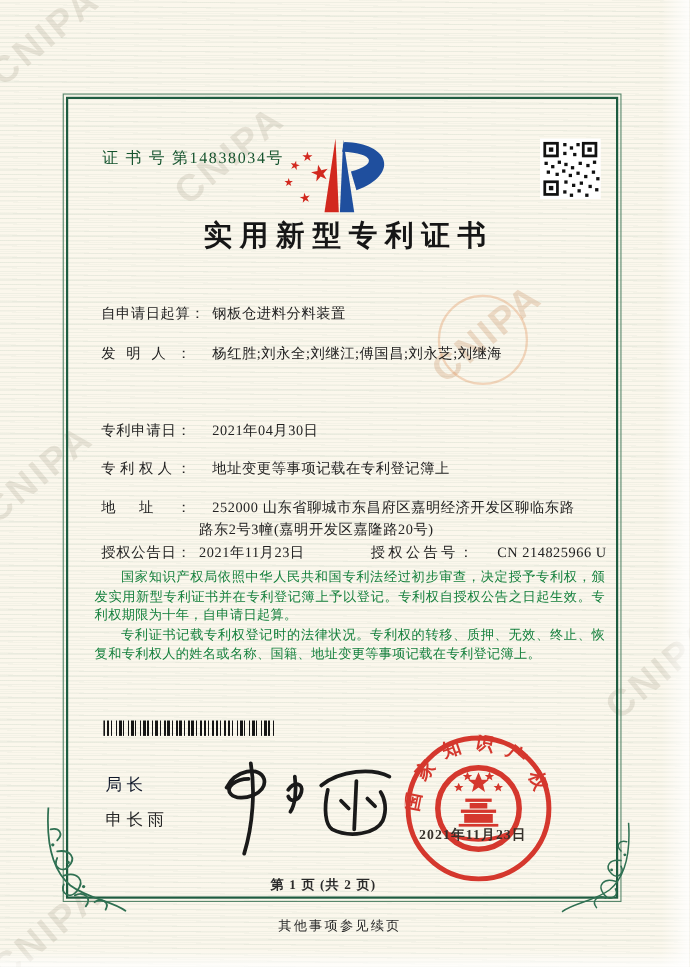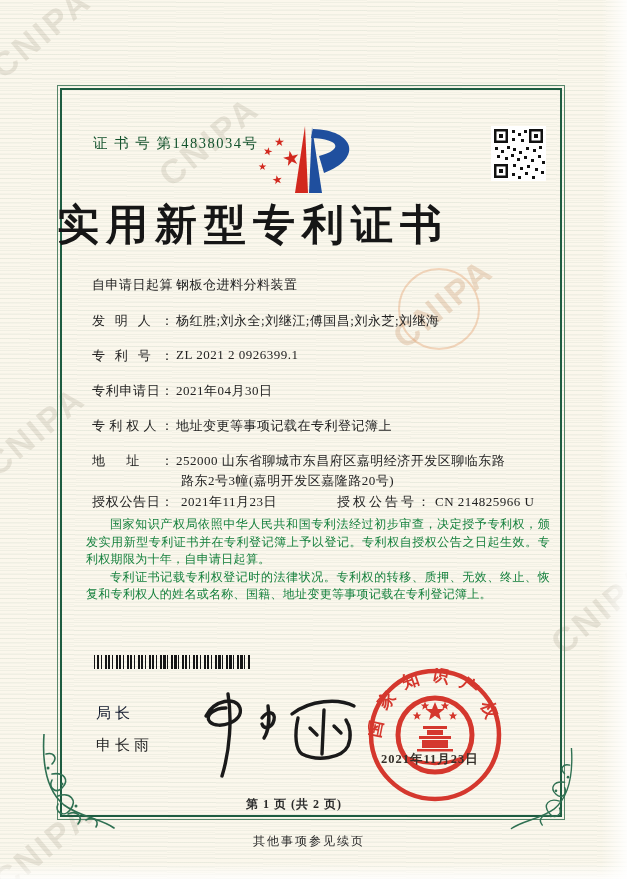--- a/index.html
+++ b/index.html
@@ -20,26 +20,26 @@
   
   .frame{position:absolute;left:57px;top:85px;width:506px;height:733px;
          border:1px solid #57866B;z-index:2;}
   .frame-inner{position:absolute;inset:2px;border:2.5px solid #1E5C41;}
   .flourish{position:absolute;z-index:3;}
   
   .certno{position:absolute;left:93px;top:134px;z-index:4;font-size:14.5px;letter-spacing:1.5px;color:#14532d;}
   .qr{position:absolute;left:491px;top:126px;z-index:4;background:#fdfdfc;}
   .logo{position:absolute;left:258px;top:106px;width:150px;height:95px;z-index:4;}
   .star{position:absolute;z-index:5;color:#D2281E;line-height:1;}
-  .title{position:absolute;left:57px;top:197px;width:520px;text-align:left;z-index:4;
-         font-size:42px;font-weight:600;letter-spacing:7px;color:#161616;}
+  .title{position:absolute;left:57px;top:197px;width:520px;text-align:center;z-index:4;
+         font-size:26px;font-weight:600;letter-spacing:7px;color:#161616;}
   
   .frow{position:absolute;left:92px;z-index:4;font-size:13px;letter-spacing:0.5px;white-space:nowrap;}
   .flabel{display:inline-block;width:82px;text-align:justify;text-align-last:justify;vertical-align:top;}
-  .fval{margin-left:2px;}
+  .fval{margin-left:19px;}
   .addr2{position:absolute;left:181px;z-index:4;font-size:13px;letter-spacing:0.5px;}
   .grant-val{display:inline-block;width:128px;margin-left:7px;}
   .flabel2{display:inline-block;letter-spacing:3px;margin-left:28px;}
   
   .body-text{position:absolute;left:86px;top:516px;width:464px;z-index:4;
              font-size:12px;line-height:17.5px;letter-spacing:0.3px;
              text-align:justify;color:#15803d;}
   .body-text p{margin:0;text-indent:2em;}
   
   .barcode{position:absolute;left:94px;top:655px;width:156px;height:14px;z-index:4;
@@ -175,23 +175,20 @@
   <div class="star" style="left:272px;top:174px;font-size:12px;transform:rotate(-10deg);">★</div>
 
   <div class="title">实用新型专利证书</div>
 
   <div class="frow" style="top:276px;">
     <span class="flabel">自申请日起算：</span><span class="fval">钢板仓进料分料装置</span>
   </div>
   <div class="frow" style="top:312px;">
     <span class="flabel">发明人：</span><span class="fval">杨红胜;刘永全;刘继江;傅国昌;刘永芝;刘继海</span>
   </div>
-  <div class="frow" style="top:347px;">
-    <span class="flabel">专利号：</span><span class="fval">ZL 2021 2 0926399.1</span>
-  </div>
   <div class="frow" style="top:382px;">
     <span class="flabel">专利申请日：</span><span class="fval">2021年04月30日</span>
   </div>
   <div class="frow" style="top:417px;">
     <span class="flabel">专利权人：</span><span class="fval">地址变更等事项记载在专利登记簿上</span>
   </div>
   <div class="frow" style="top:452px;">
     <span class="flabel">地址：</span><span class="fval">252000 山东省聊城市东昌府区嘉明经济开发区聊临东路</span>
   </div>
   <div class="addr2" style="top:472px;">路东2号3幢(嘉明开发区嘉隆路20号)</div>

